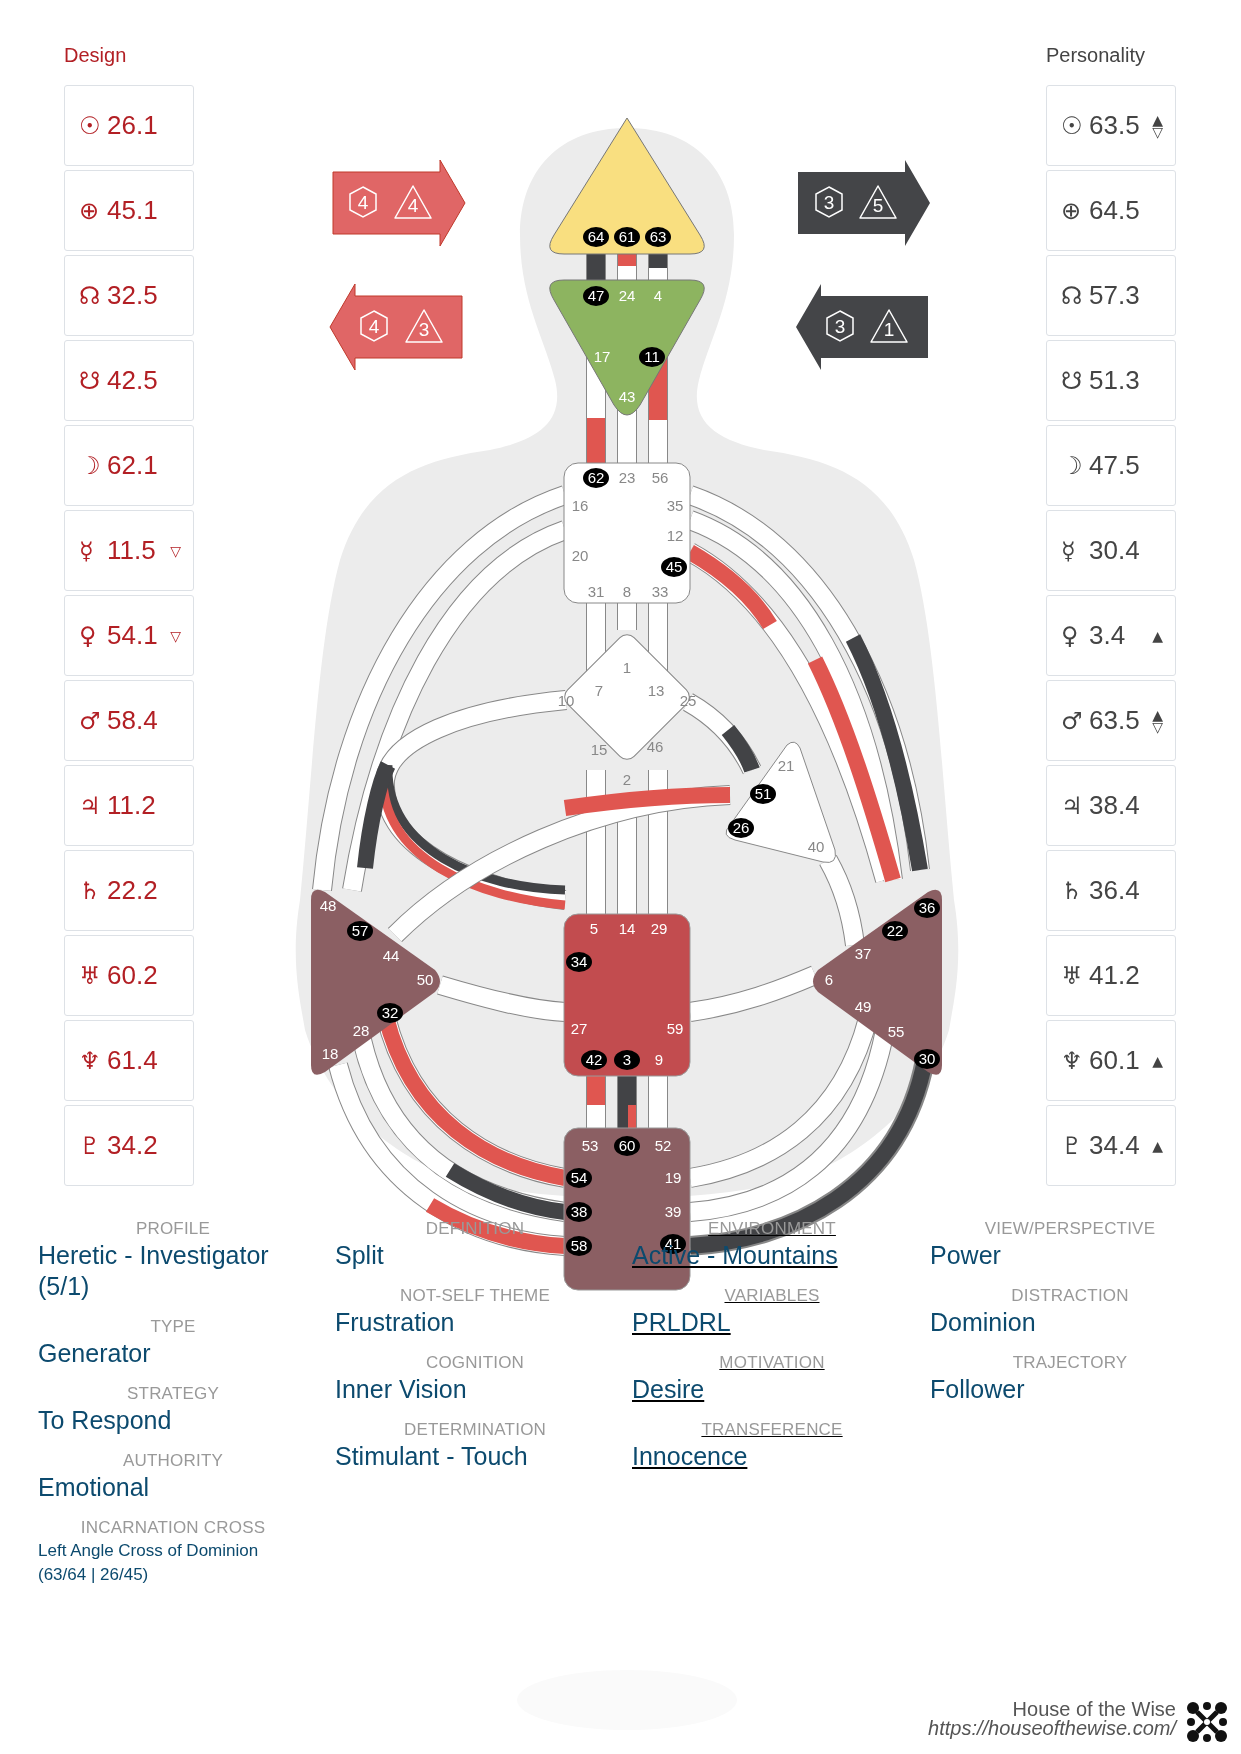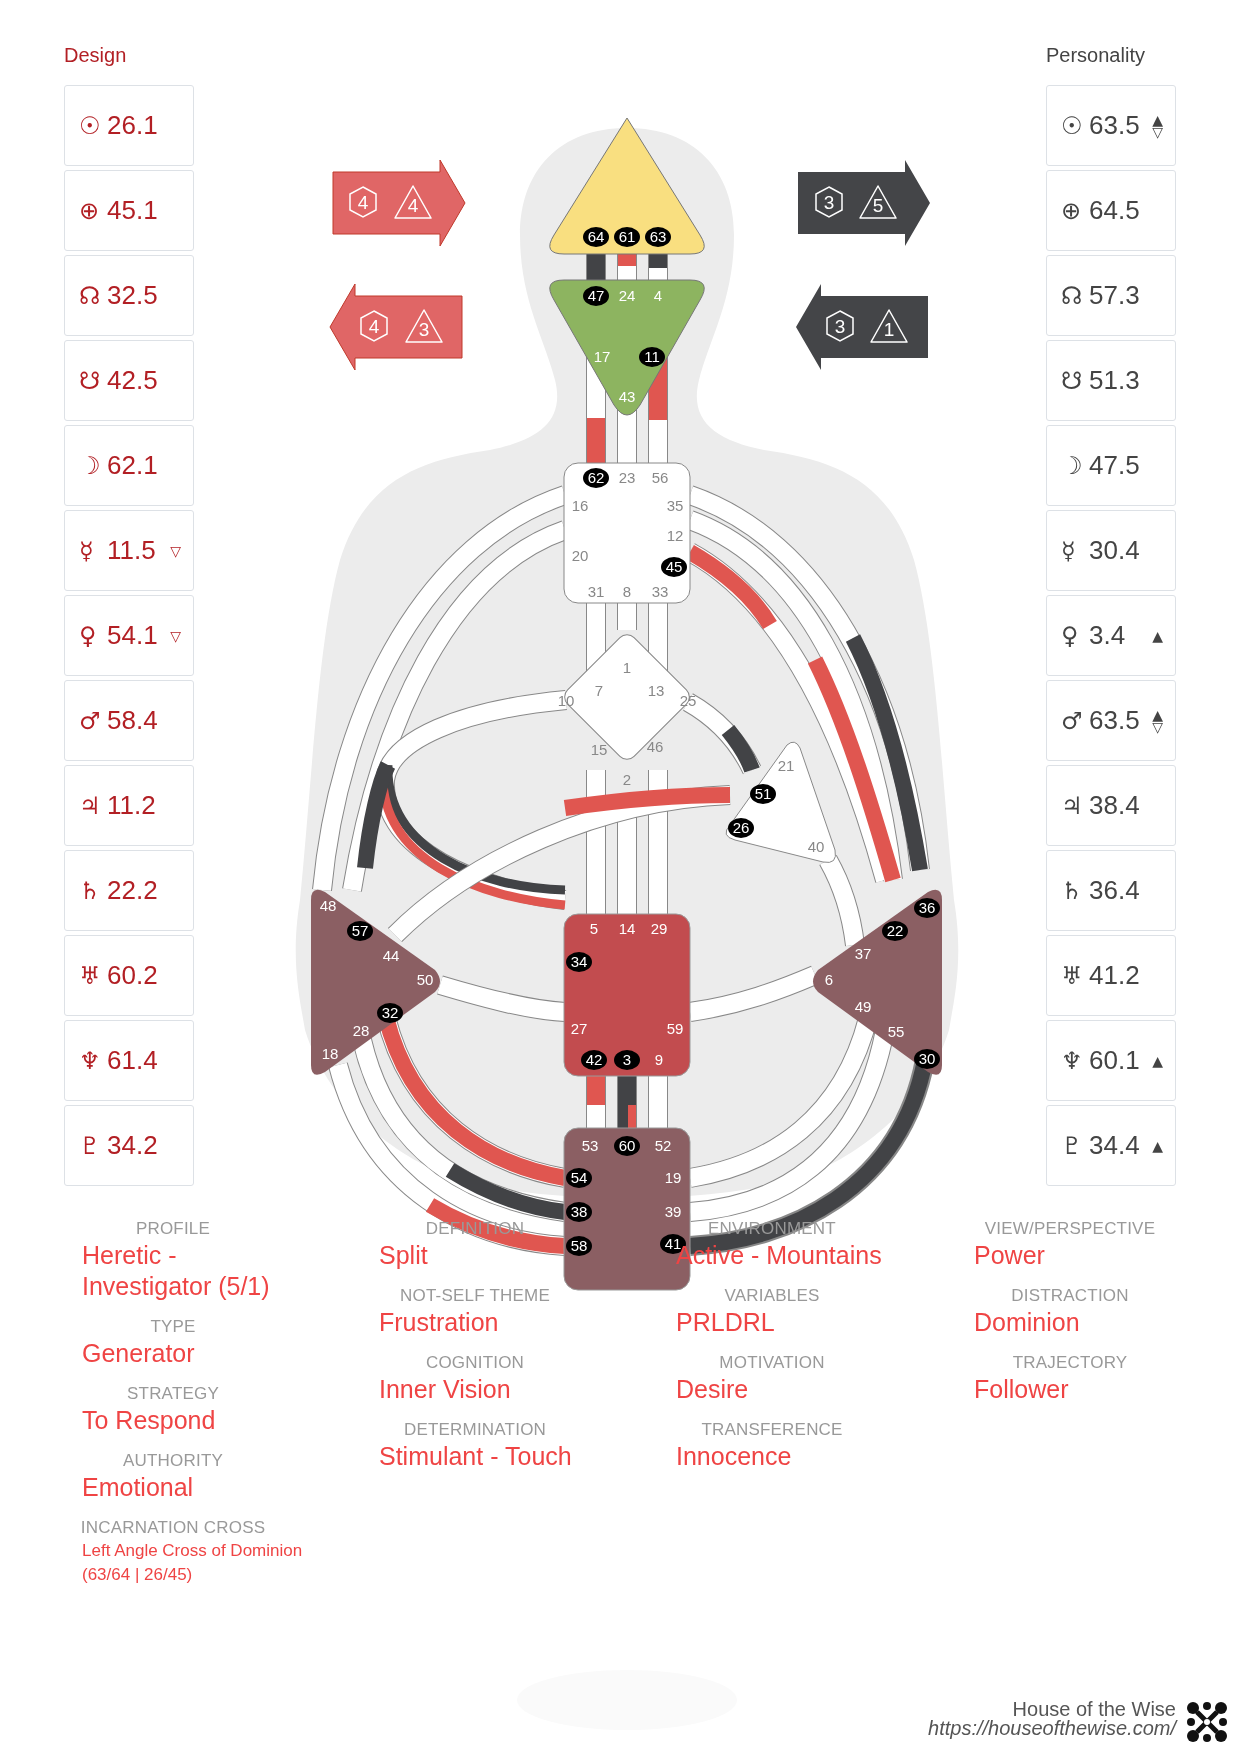--- a/index.html
+++ b/index.html
@@ -12,21 +12,21 @@
   .pcol.right{left:1046px;}
   .pbox{box-sizing:border-box;height:81px;margin-bottom:4px;border:1px solid #dde1e6;border-radius:3px;display:flex;align-items:center;padding-left:14px;font-size:26px;position:relative;}
   .left .pbox{color:#b21f24;}
   .right .pbox{color:#444;}
   .pbox .sym{width:28px;font-family:"DejaVu Sans",sans-serif;font-size:24px;}
   .pbox .arrow{position:absolute;right:12px;font-size:14px;line-height:12px;font-family:"DejaVu Sans",sans-serif;text-align:center;}
   svg#chart{position:absolute;left:0;top:0;}
   .info{position:absolute;top:1218px;font-family:"Liberation Sans",sans-serif;}
   .info .item{margin-bottom:14px;}
   .info .lbl{font-size:17px;color:#999;letter-spacing:0.2px;line-height:22px;text-align:center;}
-  .info .val{font-size:25px;color:#ef4444;line-height:31px;margin-left:44px;}
+  .info .val{font-size:25px;color:#0c4a6e;line-height:31px;}
   .footer{position:absolute;right:65px;top:1700px;text-align:right;color:#555;font-size:20px;line-height:19px;}
   .footer .url{font-style:italic;}
   .logo{position:absolute;left:1185px;top:1700px;}
 </style>
 </head>
 <body>
 
 <div class="col-title design">Design</div>
 <div class="col-title pers">Personality</div>
 
@@ -501,21 +501,21 @@
     </div>
   <div class="item">
       <div class="lbl">COGNITION</div>
       <div class="val">Inner Vision</div>
     </div>
   <div class="item">
       <div class="lbl">DETERMINATION</div>
       <div class="val">Stimulant - Touch</div>
     </div>
 </div>
-<div class="info" style="left:632px;width:280px;">
+<div class="info" style="left:632px;width:280px;text-decoration:underline;">
   <div class="item">
       <div class="lbl">ENVIRONMENT</div>
       <div class="val">Active - Mountains</div>
     </div>
   <div class="item">
       <div class="lbl">VARIABLES</div>
       <div class="val">PRLDRL</div>
     </div>
   <div class="item">
       <div class="lbl">MOTIVATION</div>

